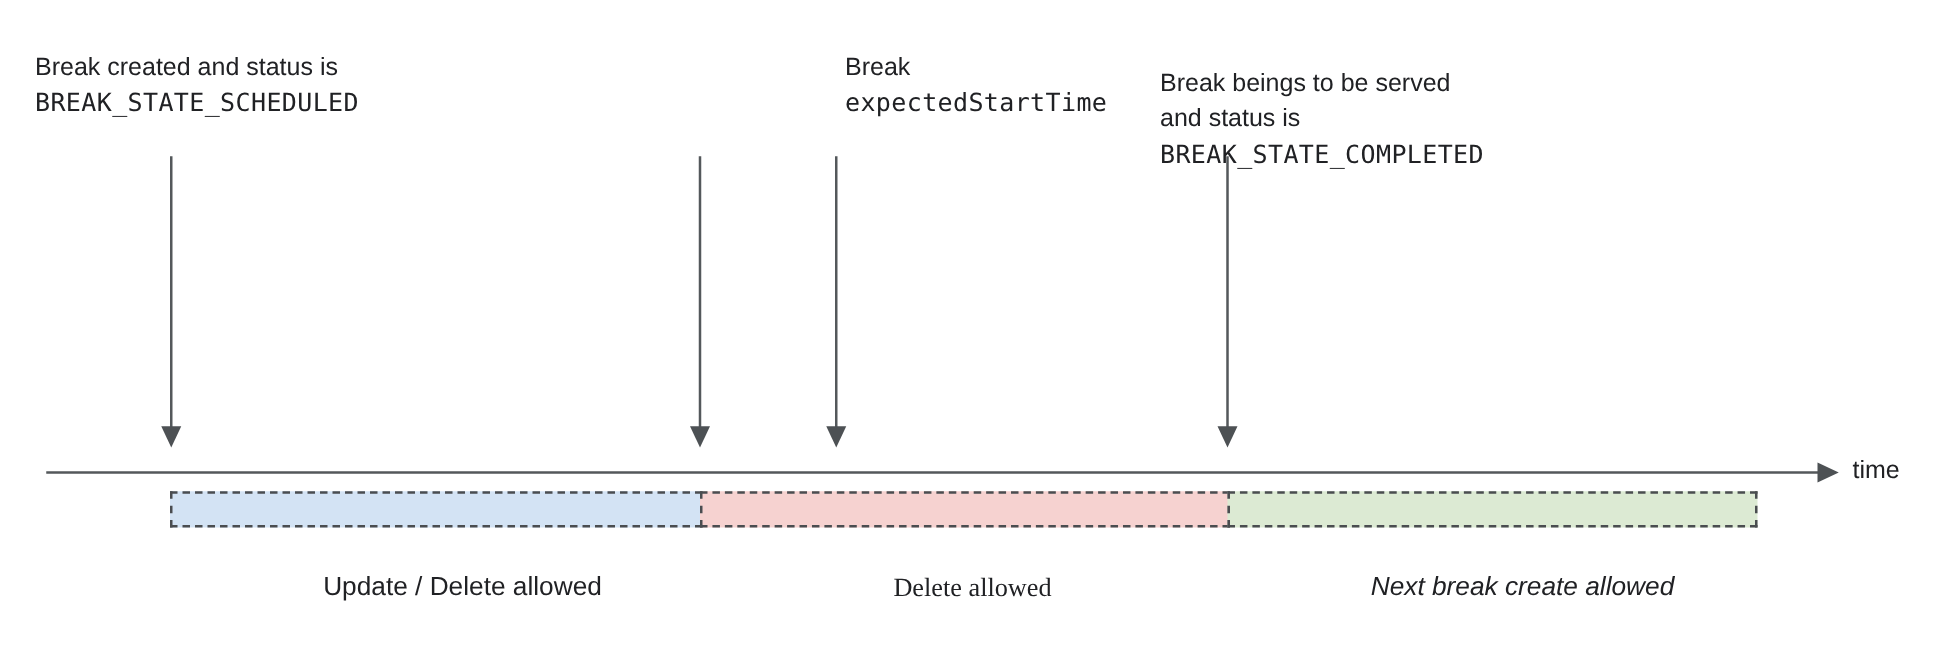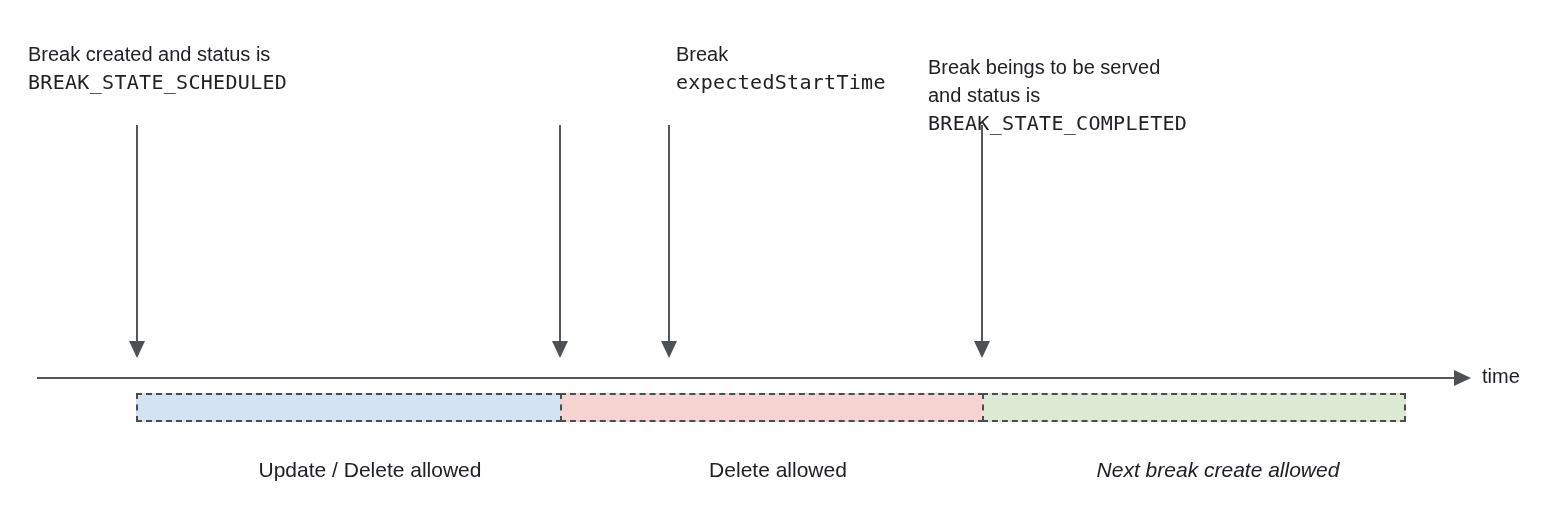--- a/index.html
+++ b/index.html
@@ -71,21 +71,21 @@
   .seg2 { left: 560px; width: 424px; }
   .seg3 { left: 982px; width: 424px; }
 
   
   .seg-label {
     position: absolute; top: 458px;
     transform: translateX(-50%);
     font-size: 21px; white-space: nowrap;
   }
   .sl1 { left: 334px; margin-left: 36px; }
-  .sl2 { left: 778px; }
+  .sl2 { left: 778px; font-family: Liberation Serif, serif; }
   .sl3 { left: 1218px; font-style: italic; }
 </style>
 </head>
 <body>
 
 <div class="canvas">
 
   <div class="annotation a1">
     <div class="line sans">Break created and status is</div>
     <div class="line mono">BREAK_STATE_SCHEDULED</div>

